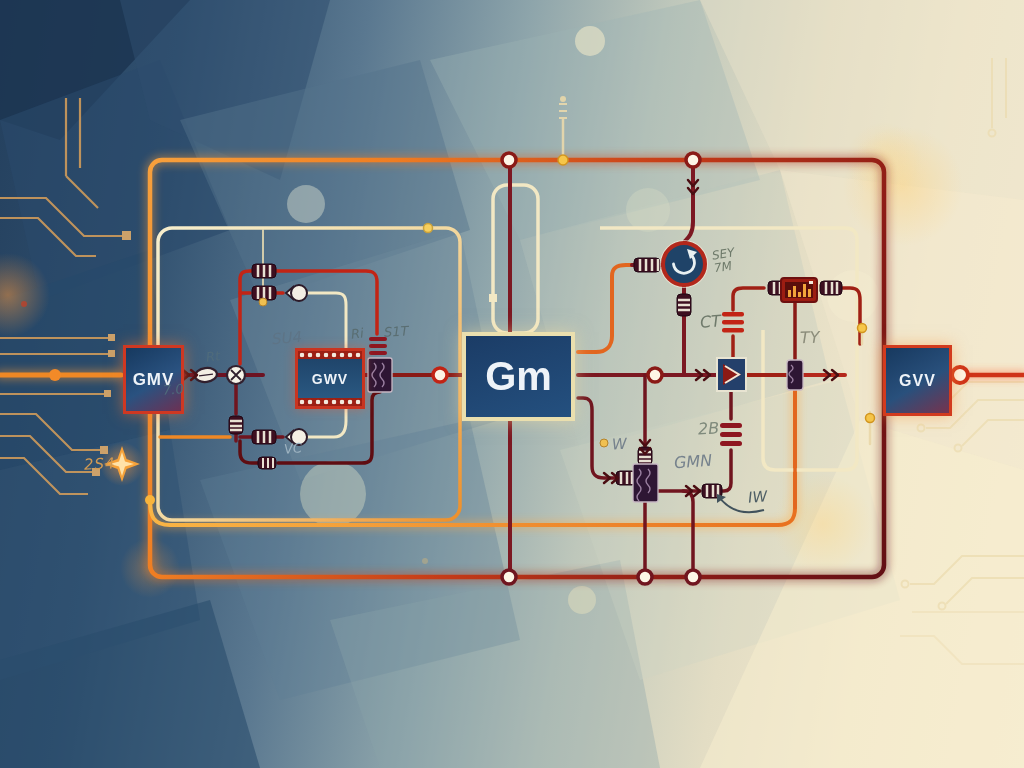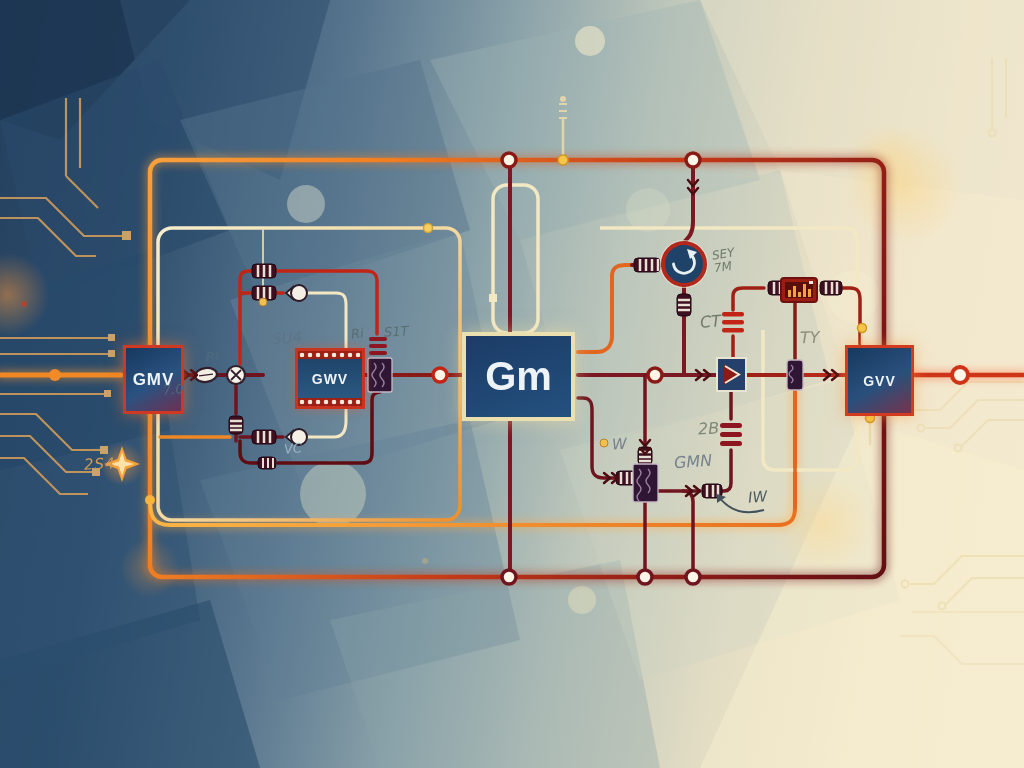--- a/index.html
+++ b/index.html
@@ -16,21 +16,21 @@
     background:linear-gradient(180deg,#1d4166,#2c5c86);
     border:3px solid #c93420;flex-direction:column;justify-content:space-between;
     box-shadow:0 0 10px rgba(230,90,50,.45);margin-left:32px;}
   #blk-gwv .pins{height:8px;width:100%;background-color:#9c2014;
     background-image:radial-gradient(circle at 4px 4px,#f3e9dc 2px,rgba(0,0,0,0) 2.6px);
     background-size:8px 8px;}
   #blk-gwv .lbl{flex:1;display:flex;align-items:center;justify-content:center;}
   #blk-gm{left:462px;top:332px;width:105px;height:81px;font-size:40px;letter-spacing:0;
     background:linear-gradient(160deg,#1b3c66,#24507f);
     border:4px solid #eadfae;box-shadow:0 0 16px rgba(250,225,160,.5);}
-  #blk-gvv{left:845px;top:345px;width:63px;height:65px;font-size:14px;
+  #blk-gvv{left:883px;top:345px;width:63px;height:65px;font-size:16px;
     background:linear-gradient(150deg,#17395f 0%,#29507c 55%,#76334e 100%);
     border:3px solid #d23b1e;box-shadow:0 0 14px rgba(250,150,60,.5);}
   .hand{position:absolute;font-family:"DejaVu Sans",sans-serif;font-style:italic;
         z-index:40;white-space:nowrap;}
 </style>
 </head>
 <body>
 
 <div id="stage">
 

